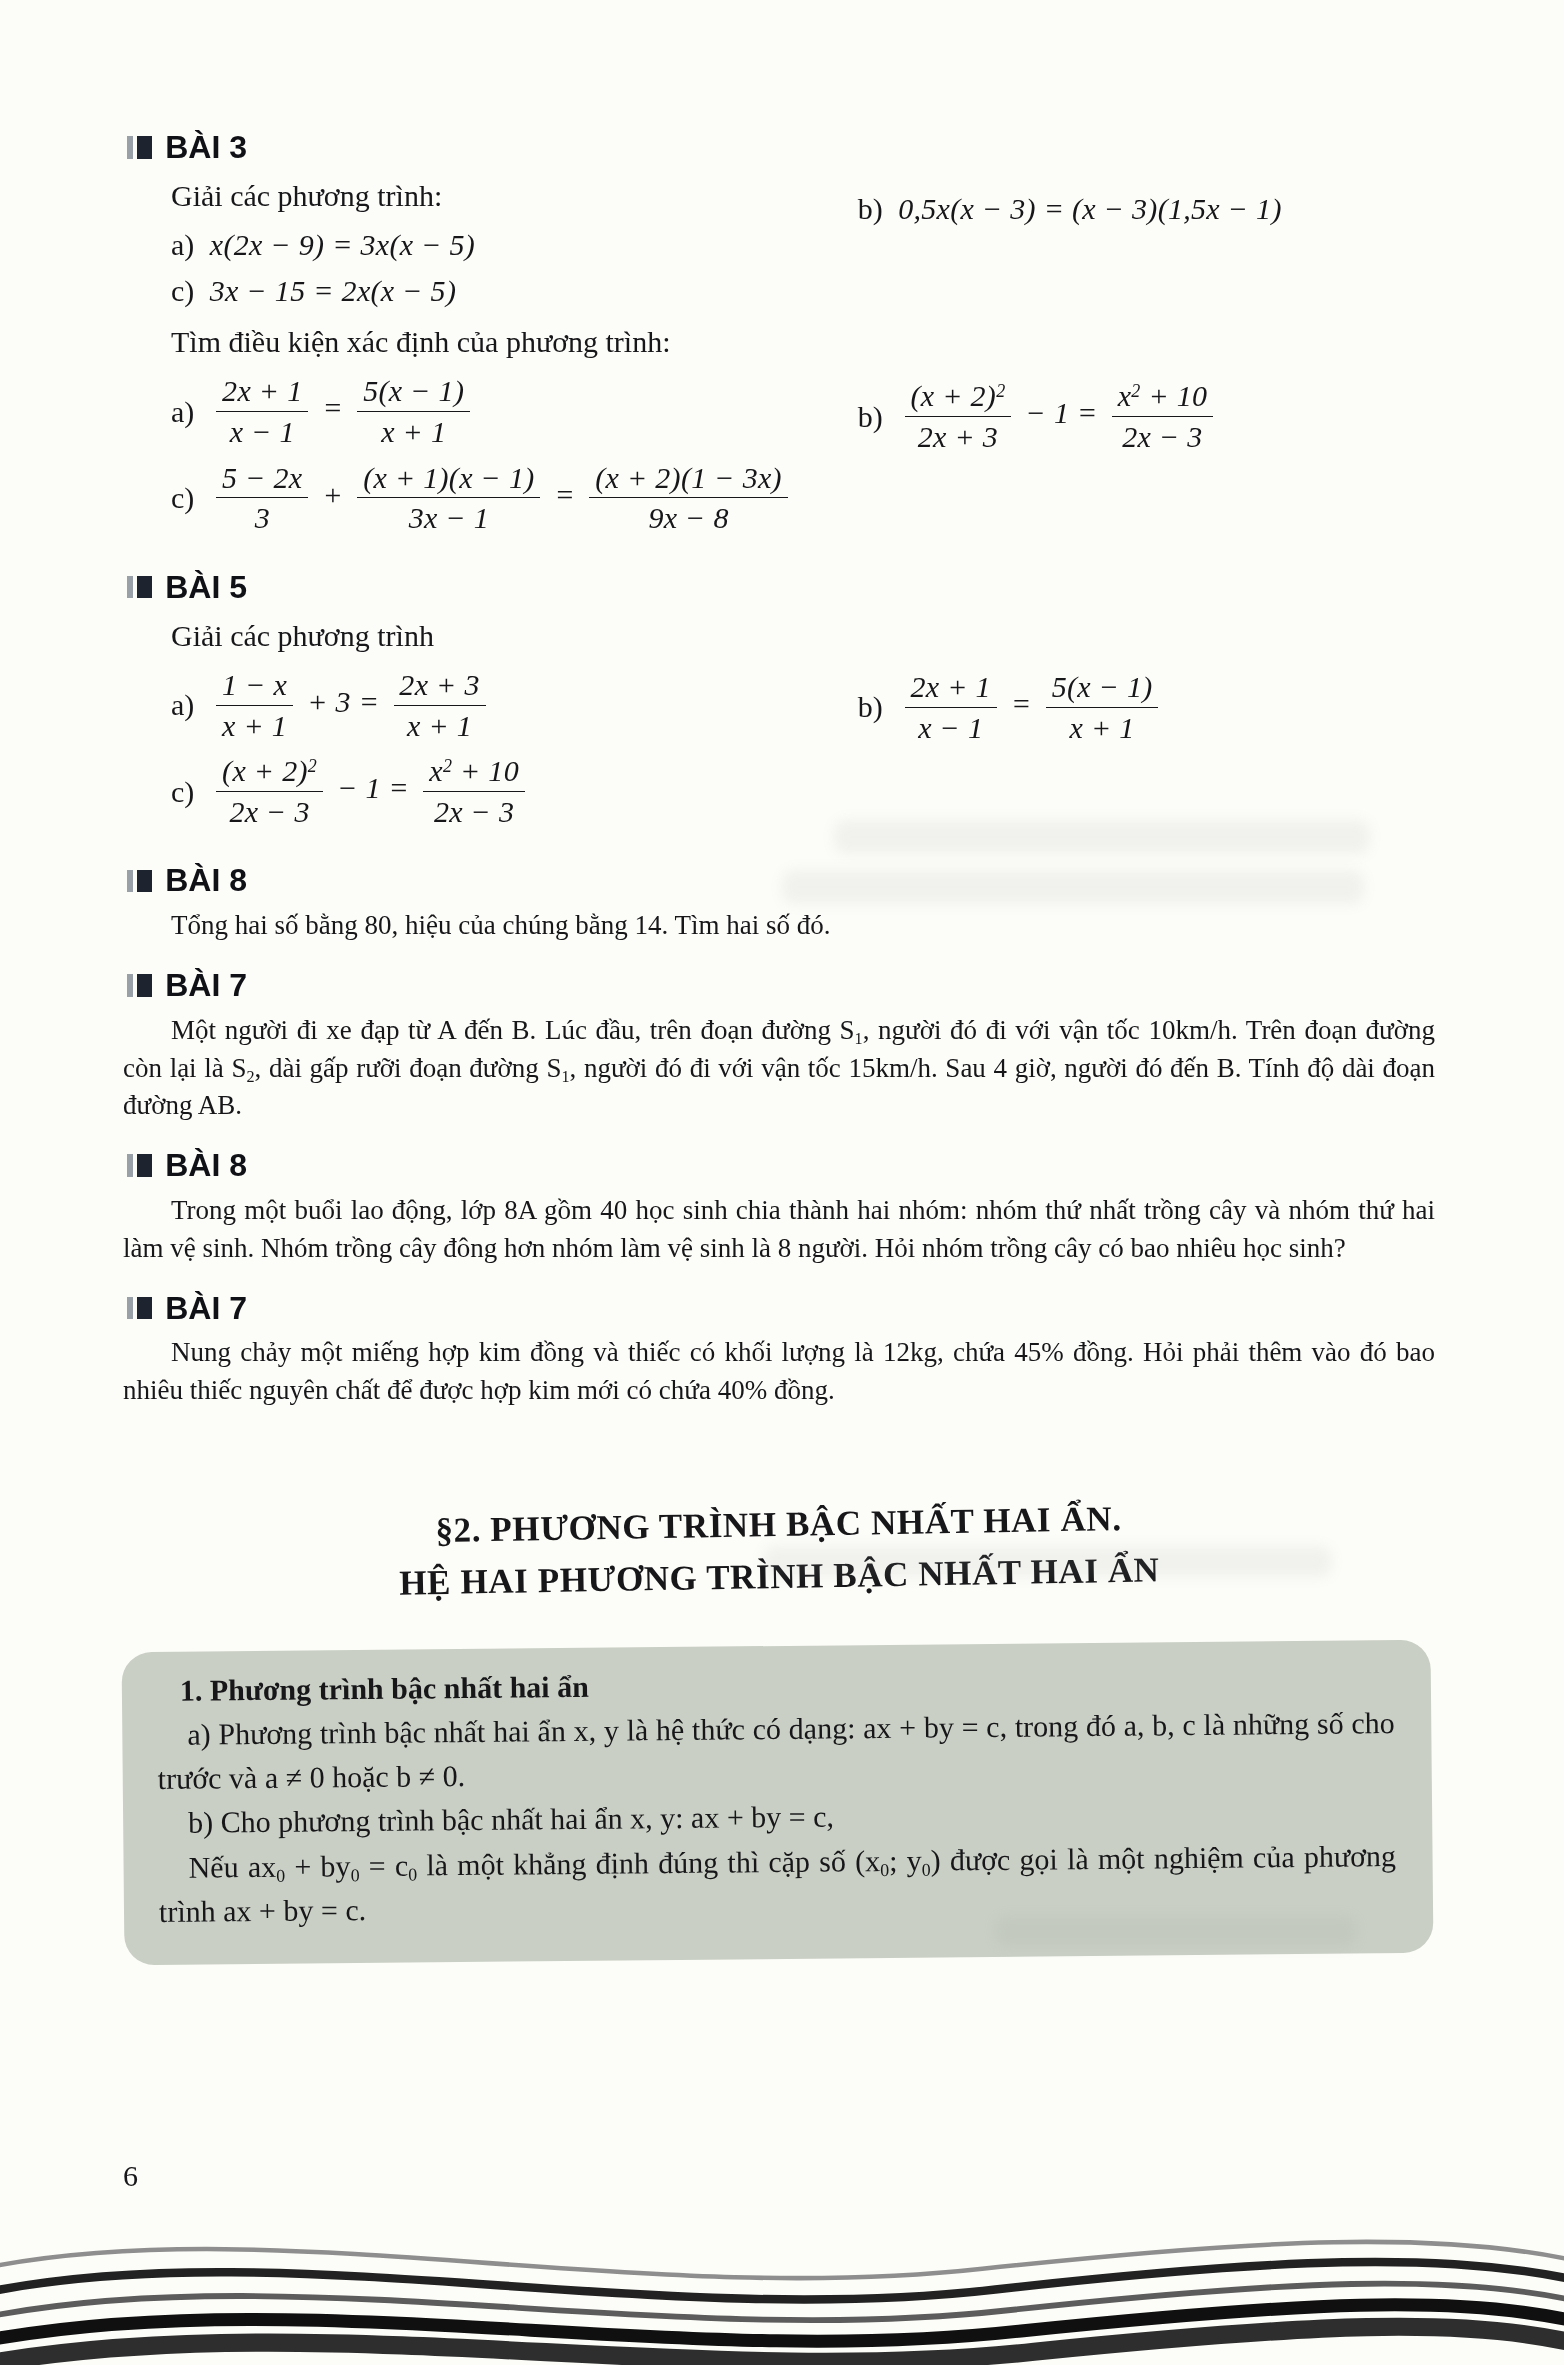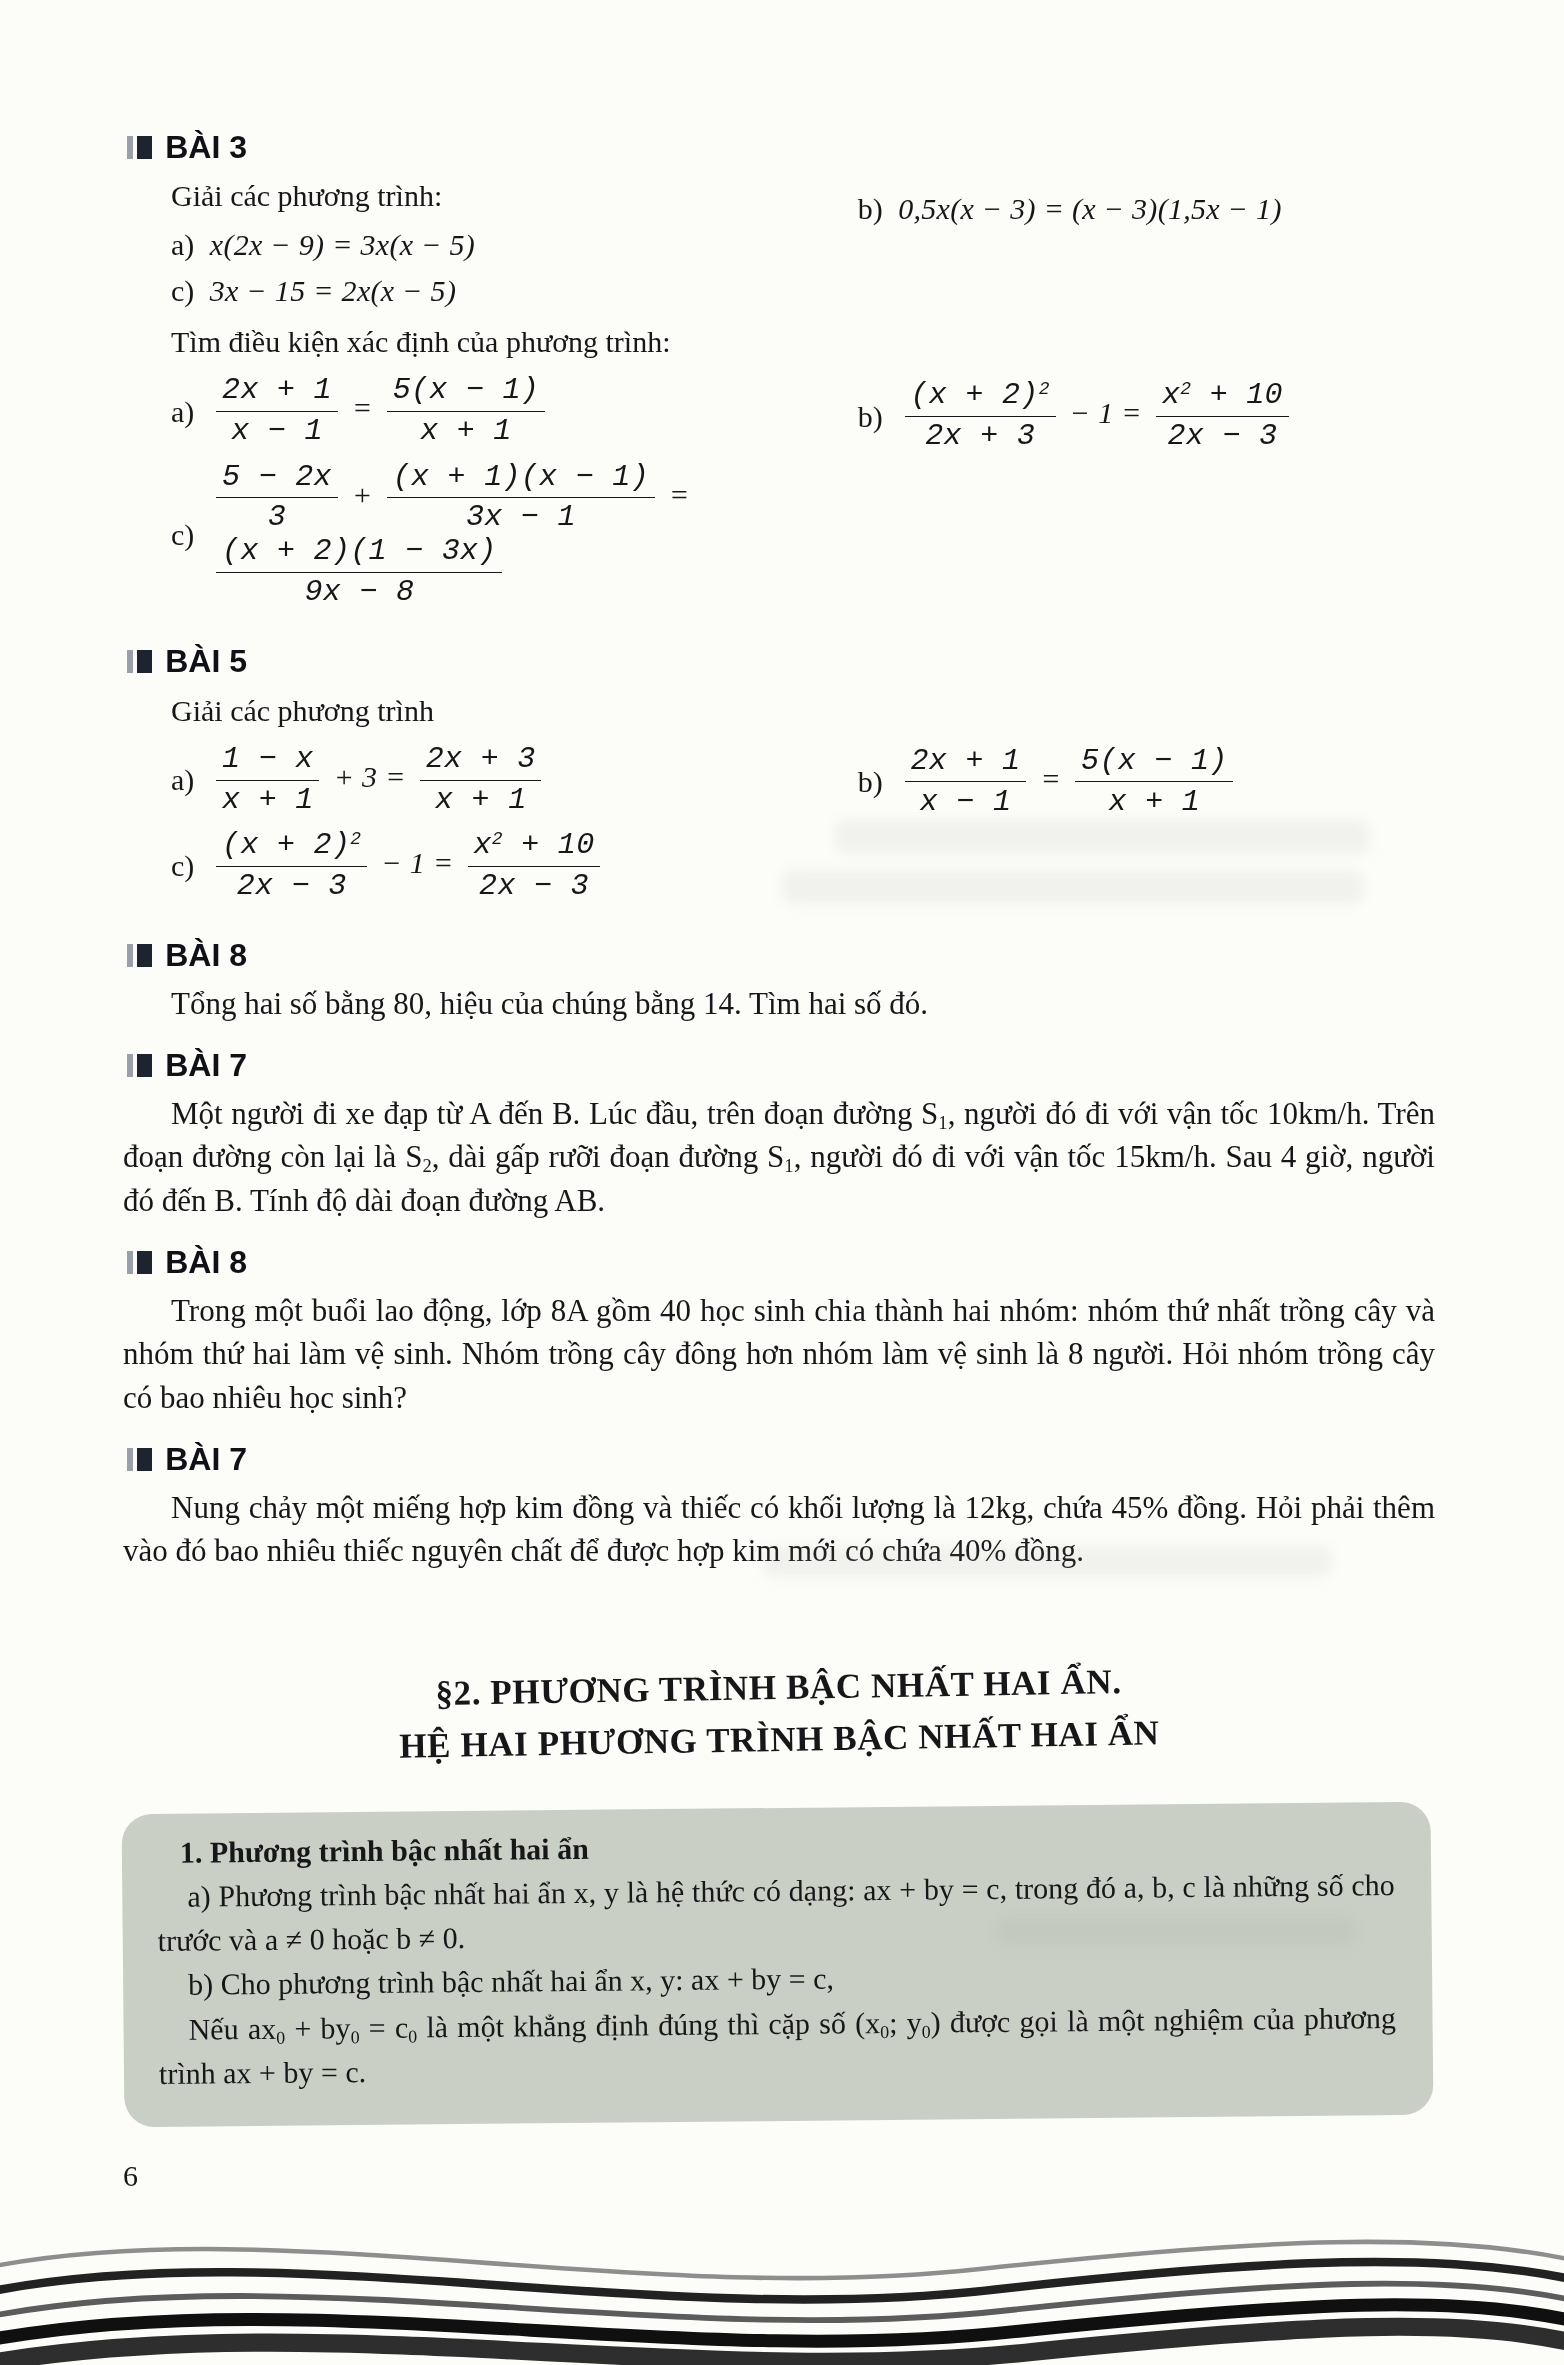--- a/index.html
+++ b/index.html
@@ -29,31 +29,31 @@
   .marker .m1{ display:inline-block; width:5.8px; height:22.6px; background:#9aa0a8; }
   .marker .m2{ display:inline-block; width:15px; height:22.6px; background:#1d2430; }
 
   .ex-grid{ display:grid; grid-template-columns:56% 44%; align-items:start; }
   .ex-left{ padding-left:48px; }
   .ex-intro{ font-size:30px; line-height:1.35; margin:2.6px 0 1.3px; }
   .eq-item{ display:flex; align-items:center; gap:15.5px; font-size:30px; margin:11.6px 0; }
   .math{ font-style:italic; letter-spacing:0.3px; }
   .frac{
     display:inline-flex; flex-direction:column; align-items:center;
-    vertical-align:middle; margin:0 6.5px; line-height:1.12; text-align:center;font-family:Liberation Mono, monospace;
+    vertical-align:middle; margin:0 6.5px; line-height:1.12; text-align:center;
   }
   .fnum{ display:block; padding:0 5.8px 3.2px; border-bottom:1.9px solid #17171a; }
   .fden{ display:block; padding:3.2px 5.8px 0; }
 
   .ex-idx-0 .ex-right{ padding-top:6.5px; }
   .ex-idx-1 .ex-right{ padding-top:48px; }
   .ex-idx-2 .ex-right{ padding-top:45px; }
 
   .ex-para{
-    font-size:31px; line-height:1.40; text-indent:48px;
+    font-size:27px; line-height:1.40; text-indent:48px;
     text-align:justify; margin:1.3px 0;
   }
 
   
   .section2{
     margin-top:89px; text-align:center;
     font-weight:700; font-size:35px; line-height:1.48;
     letter-spacing:0.6px; transform:rotate(-1deg);
   }
   .theory-box{

